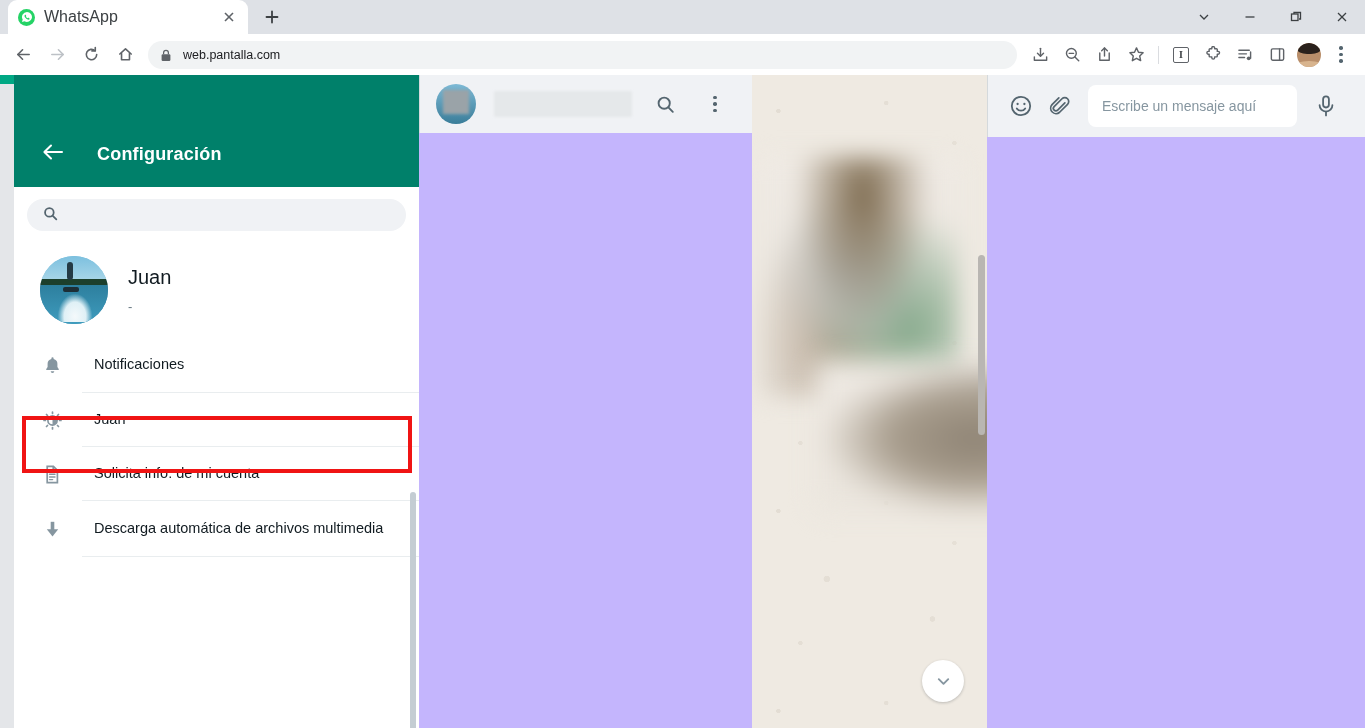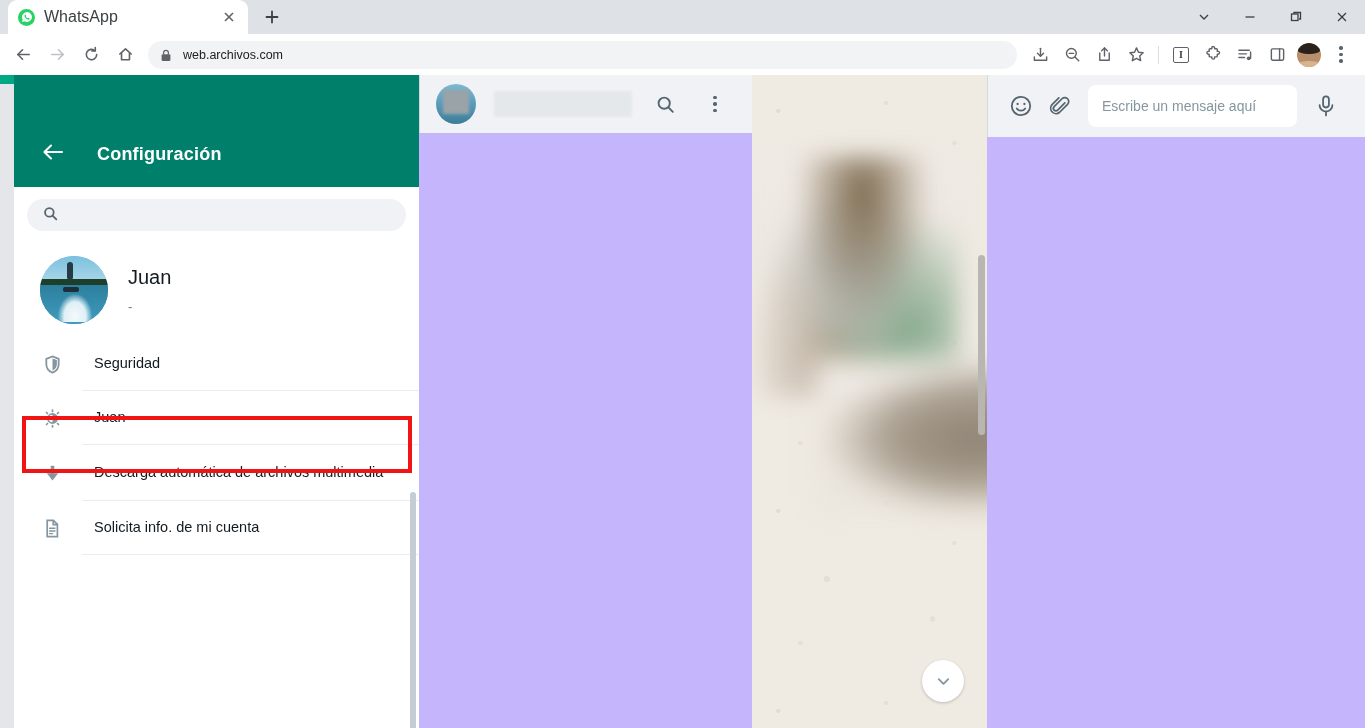--- a/index.html
+++ b/index.html
@@ -404,21 +404,21 @@
       </svg>
   </div>
 
   <div class="omnibox">
     <span class="lock">
       <svg viewBox="0 0 12 13">
           <rect x="1.6" y="5.3" width="8.8" height="6.6" rx="1.2"></rect>
           <path d="M3.6 5.3V3.8a2.4 2.4 0 014.8 0v1.5" fill="none" stroke="#5f6368" stroke-width="1.25"></path>
         </svg>
     </span>
-    <span class="omnibox-url">web.archivos.com</span>
+    <span class="omnibox-url">web.pantalla.com</span>
   </div>
 
   <div class="tb-icon">
     <svg width="17" height="17" viewBox="0 0 18 18">
         <path d="M2.5 11.5v3.5h13v-3.5"></path>
         <line x1="9" y1="2.5" x2="9" y2="10.5"></line>
         <polyline points="5.8,7.6 9,10.8 12.2,7.6"></polyline>
       </svg>
   </div>
   <div class="tb-icon">
@@ -515,32 +515,32 @@
           <span class="rider"></span>
           <span class="board"></span>
           <span class="spray"></span>
         </div>
         <div class="profile-text">
           <div class="profile-name">Juan</div>
           <div class="profile-status">-</div>
         </div>
       </div>
 
-
-
-      <div class="setting-item">
+      <div class="setting-item item-notifications">
         <span class="setting-icon">
           <svg width="17" height="19" viewBox="0 0 17 19">
-              <path d="M8.5 1.4l6.2 2.4v5.1c0 4.1-2.6 7.3-6.2 8.7-3.6-1.4-6.2-4.6-6.2-8.7V3.8z" fill="none" stroke="#8696a0" stroke-width="1.8"></path>
-              <path d="M8.5 3.4v12.1c2.6-1.2 4.4-3.6 4.4-6.6V4.9z"></path>
+              <path d="M8.5 1.2a1.1 1.1 0 011.1 1.1v.6a4.9 4.9 0 013.8 4.8v3.2l1.3 2.2a.6.6 0 01-.5.95H2.8a.6.6 0 01-.5-.95l1.3-2.2V7.7a4.9 4.9 0 013.8-4.8v-.6A1.1 1.1 0 018.5 1.2z"></path>
+              <path d="M6.7 15.3h3.6a1.8 1.8 0 01-3.6 0z"></path>
             </svg>
         </span>
-        <span class="setting-label">Seguridad</span>
+        <span class="setting-label">Notificaciones</span>
         <span class="sep"></span>
       </div>
+
+
 
       <div class="setting-item">
         <span class="setting-icon">
           <svg width="19" height="19" viewBox="0 0 19 19">
               <circle cx="9.5" cy="9.5" r="4.6" fill="none" stroke="#8696a0" stroke-width="1.7"></circle>
               <path d="M9.5 4.9a4.6 4.6 0 010 9.2z"></path>
               <g stroke="#8696a0" stroke-width="1.7" stroke-linecap="round">
                 <line x1="9.5" y1="1" x2="9.5" y2="2.4"></line>
                 <line x1="9.5" y1="16.6" x2="9.5" y2="18"></line>
                 <line x1="1" y1="9.5" x2="2.4" y2="9.5"></line>
@@ -550,47 +550,47 @@
                 <line x1="15.5" y1="3.5" x2="14.5" y2="4.5"></line>
                 <line x1="4.5" y1="14.5" x2="3.5" y2="15.5"></line>
               </g>
             </svg>
         </span>
         <span class="setting-label">Juan</span>
         <span class="sep"></span>
       </div>
 
 
-      <div class="setting-item item-tall">
-        <span class="setting-icon">
-          <svg width="15" height="19" viewBox="0 0 15 19">
-              <rect x="5.7" y="1.8" width="3.6" height="8.4"></rect>
-              <polygon points="1.8,9.2 13.2,9.2 7.5,16.6"></polygon>
-            </svg>
-        </span>
-        <span class="setting-label">Descarga automática de archivos multimedia</span>
-        <span class="sep"></span>
-      </div>
-
       <div class="setting-item">
         <span class="setting-icon">
           <svg width="16" height="19" viewBox="0 0 16 19">
               <path d="M3.2 1.4h6.2l4 4v12.2H3.2z" fill="none" stroke="#8696a0" stroke-width="1.7"></path>
               <polyline points="9.2,1.6 9.2,5.6 13.2,5.6" fill="none" stroke="#8696a0" stroke-width="1.6"></polyline>
               <g stroke="#8696a0" stroke-width="1.4" stroke-linecap="round">
                 <line x1="5.6" y1="9.2" x2="11" y2="9.2"></line>
                 <line x1="5.6" y1="12" x2="11" y2="12"></line>
                 <line x1="5.6" y1="14.6" x2="8.6" y2="14.6"></line>
               </g>
             </svg>
         </span>
         <span class="setting-label">Solicita info. de mi cuenta</span>
         <span class="sep"></span>
       </div>
 
+      <div class="setting-item item-tall">
+        <span class="setting-icon">
+          <svg width="15" height="19" viewBox="0 0 15 19">
+              <rect x="5.7" y="1.8" width="3.6" height="8.4"></rect>
+              <polygon points="1.8,9.2 13.2,9.2 7.5,16.6"></polygon>
+            </svg>
+        </span>
+        <span class="setting-label">Descarga automática de archivos multimedia</span>
+        <span class="sep"></span>
+      </div>
+
       <div class="panel-scrollbar">
         <div class="panel-scrollthumb" style="top:250px;height:285px;"></div>
       </div>
     </div>
   </div>
 
   <div class="annot-box"></div>
 
   <div class="chat-area">
 

